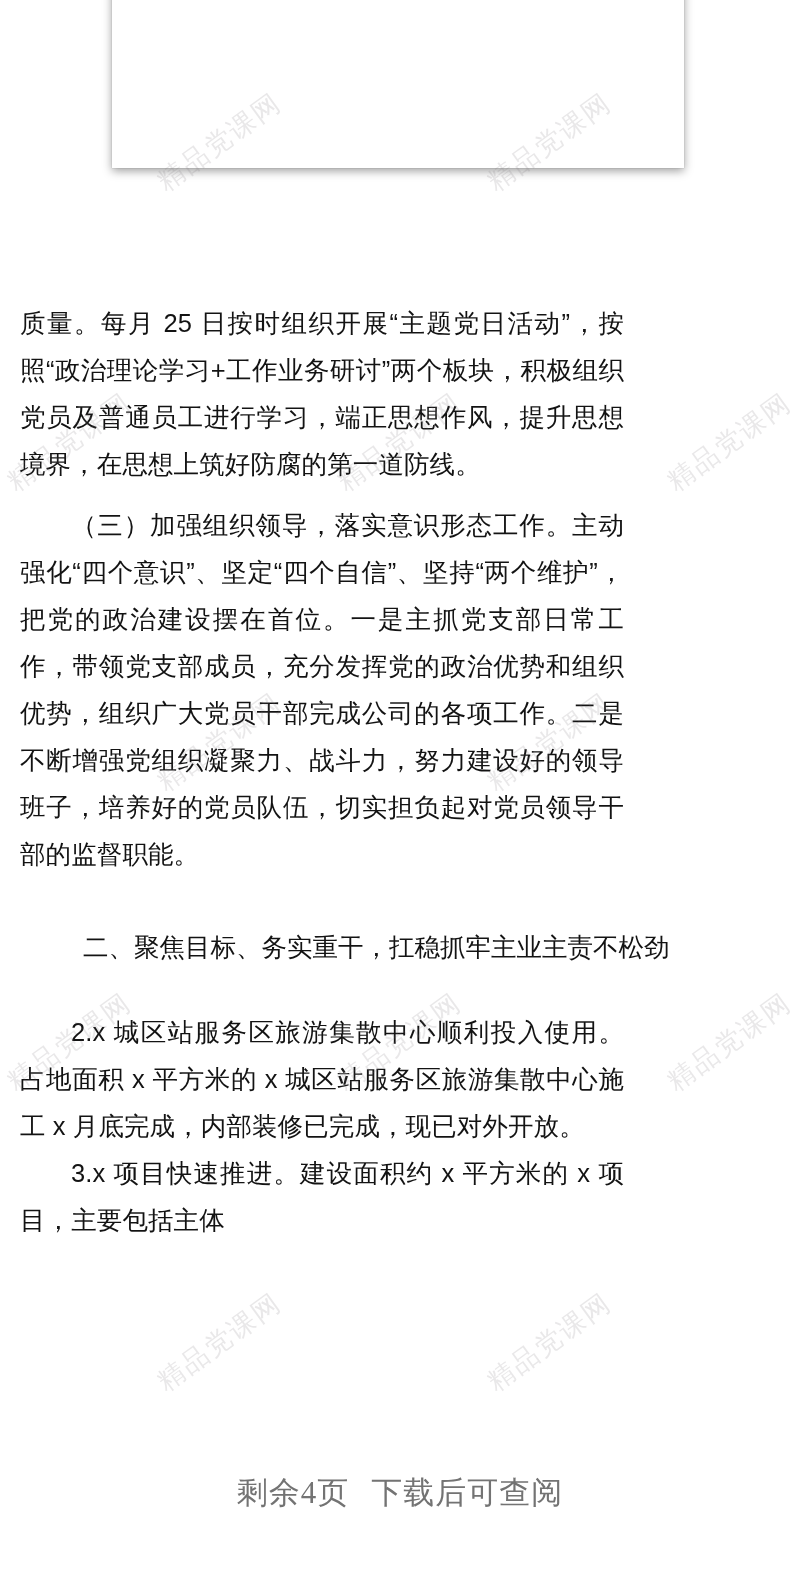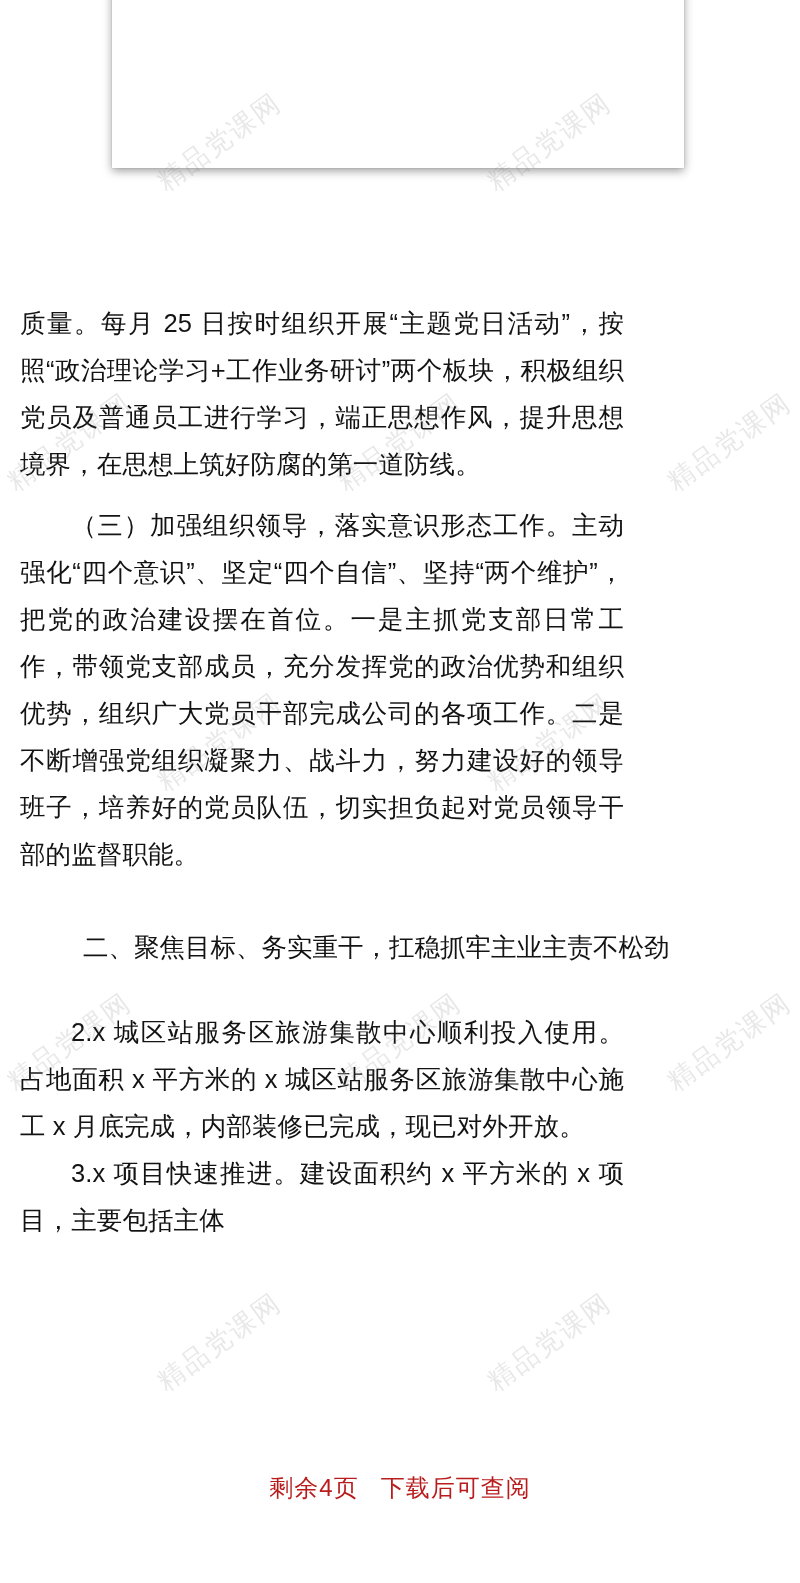--- a/index.html
+++ b/index.html
@@ -92,24 +92,25 @@
     letter-spacing: 2px;
   }
 
   
   #footer-note {
     position: absolute;
     left: 0;
     top: 1472px;
     width: 800px;
     text-align: center;
-    font-size: 24px;
-    color: #b91c1c;
+    font-size: 31px;
+    color: #737373;
     letter-spacing: 1px;
     z-index: 8;
+    font-family: Liberation Serif, serif;
   }
   #footer-note .fn-sep { display: inline-block; width: 22px; }
 </style>
 </head>
 <body>
 
 <div id="prev-page-card">
 
   <div class="pcline">实各项基本制度，进一步夯实基层党建工作基础，提高基层党建工作</div>
 </div>

